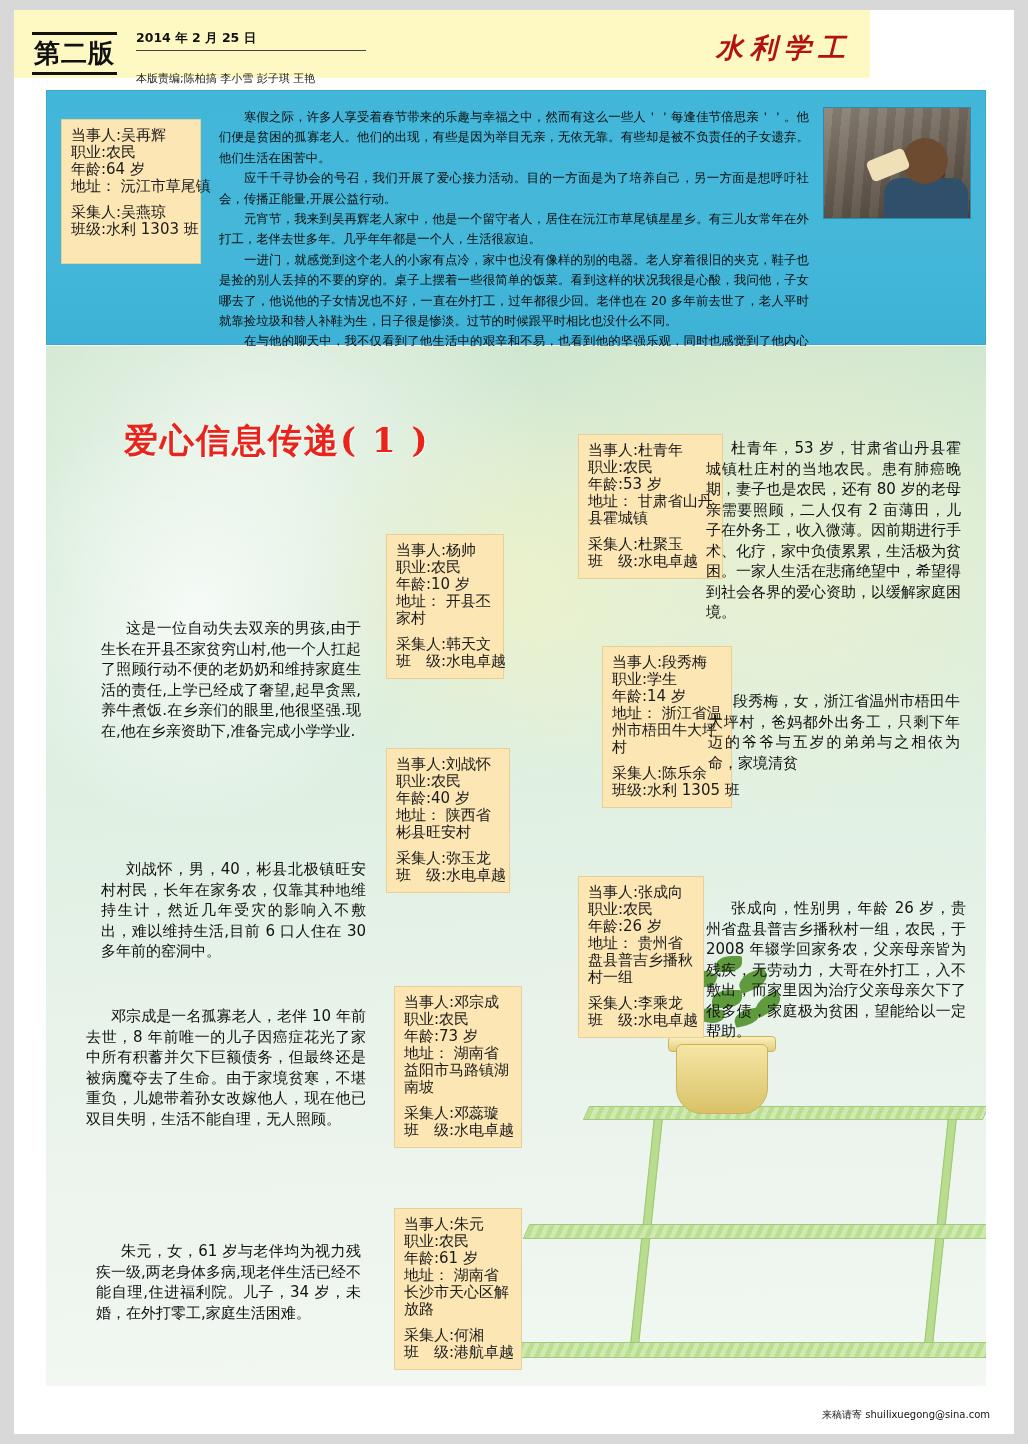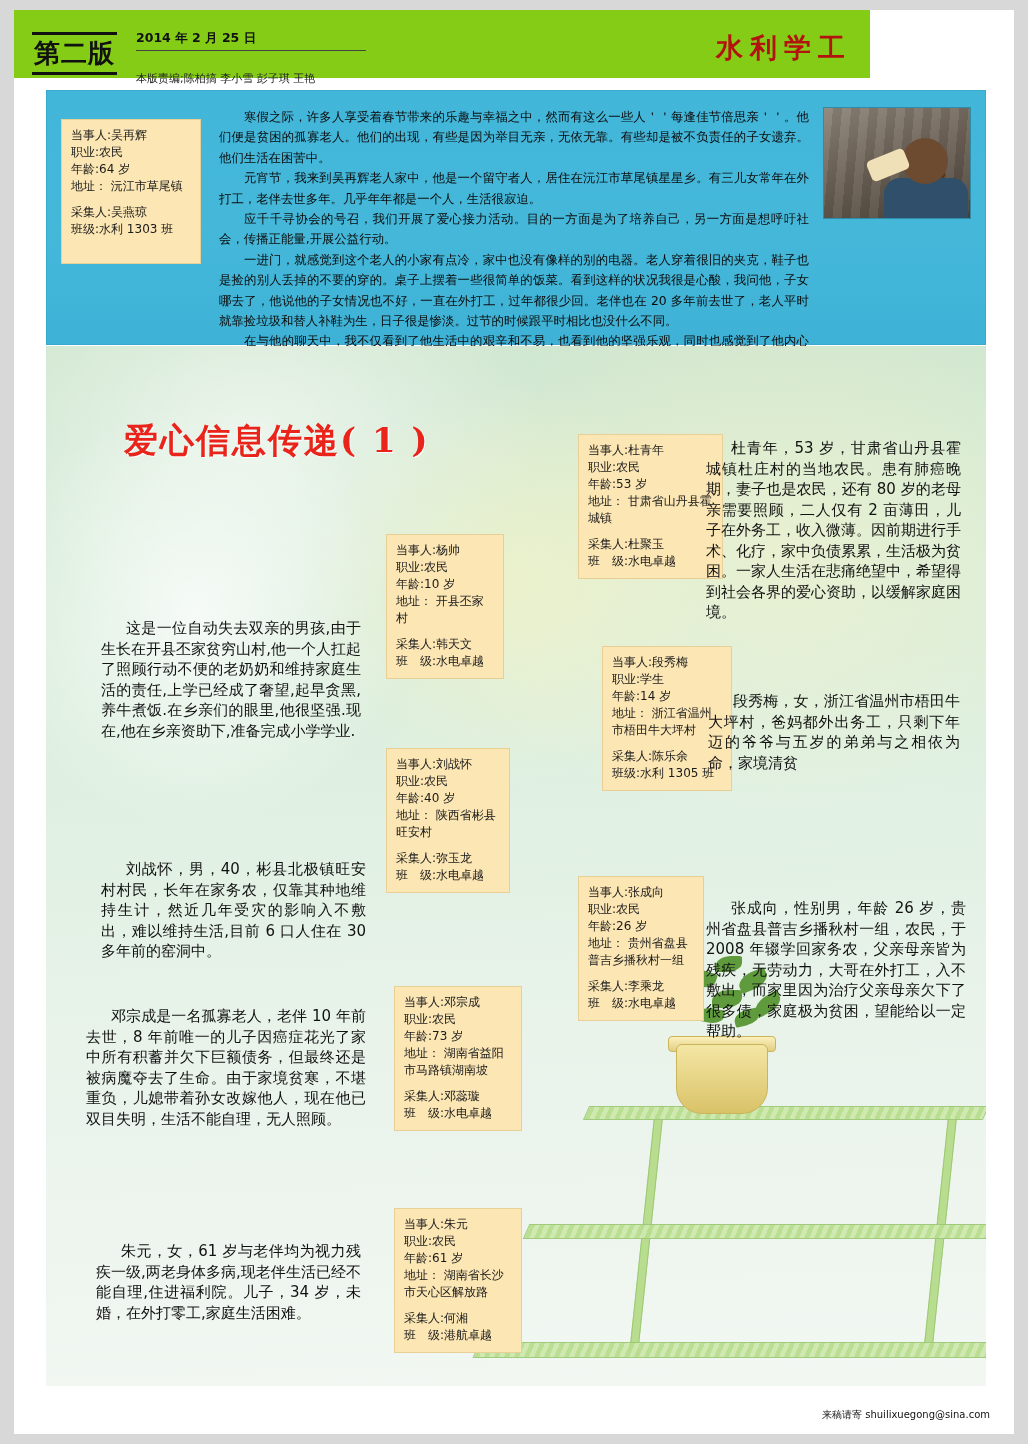--- a/index.html
+++ b/index.html
@@ -15,21 +15,21 @@
     position: absolute;
     left: 14px; top: 10px;
     width: 1000px; height: 1424px;
     background: #ffffff;
     overflow: hidden;
   }
 
   
   #masthead {
     position: absolute; left: 0; top: 0; width: 856px; height: 68px;
-    background: #84cc16;
+    background: #fef9c3;
   }
   #edition-badge {
     position: absolute; left: 18px; top: 22px;
     font-size: 26px; font-weight: bold; color: #111;
     letter-spacing: 1px;
     font-family: "DejaVu Sans", sans-serif;
     border-top: 3px solid #111; border-bottom: 3px solid #111;
     padding: 1px 2px;
   }
   #issue-date {
@@ -43,32 +43,33 @@
     border-top: 1px solid #444;
     padding-top: 20px;
     width: 230px;
     font-family: "DejaVu Sans", sans-serif;
   }
   #paper-logo {
     position: absolute; right: 18px; top: 20px;
     font-size: 27px; font-weight: bold; color: #b3130f;
     letter-spacing: 7px;
     font-family: "DejaVu Serif", serif;
+    font-style: italic;
   }
 
   
   #top-block {
     position: absolute; left: 32px; top: 80px; width: 940px; height: 255px;
     background: linear-gradient(180deg,#42b6d9 0%, #45b8da 55%, #3eb2d6 100%);
     border: 1px solid #39a9ce;
   }
   .info-card {
     background: #fbe6b4;
     border: 1px solid #e8cf96;
-    font-size: 12px;
+    font-size: 15px;
     line-height: 17px;
     color: #1a1a1a;
     padding: 7px 8px 8px 9px;
     font-family: "DejaVu Sans", sans-serif;
   }
   .info-card .row { white-space: nowrap; }
   .info-card .gap { height: 9px; }
 
   #top-card {
     position: absolute; left: 14px; top: 28px; width: 140px; height: 145px;
@@ -216,22 +217,22 @@
       <div class="row">职业:农民</div>
       <div class="row">年龄:64 岁</div>
       <div class="row">地址： 沅江市草尾镇</div>
       <div class="gap"></div>
       <div class="row">采集人:吴燕琼</div>
       <div class="row">班级:水利 1303 班</div>
     </div>
 
     <div id="top-text">
       <p>寒假之际，许多人享受着春节带来的乐趣与幸福之中，然而有这么一些人＇＇每逢佳节倍思亲＇＇。他们便是贫困的孤寡老人。他们的出现，有些是因为举目无亲，无依无靠。有些却是被不负责任的子女遗弃。他们生活在困苦中。</p>
+      <p>应千千寻协会的号召，我们开展了爱心接力活动。目的一方面是为了培养自己，另一方面是想呼吁社会，传播正能量,开展公益行动。</p>
       <p>元宵节，我来到吴再辉老人家中，他是一个留守者人，居住在沅江市草尾镇星星乡。有三儿女常年在外打工，老伴去世多年。几乎年年都是一个人，生活很寂迫。</p>
-      <p>应千千寻协会的号召，我们开展了爱心接力活动。目的一方面是为了培养自己，另一方面是想呼吁社会，传播正能量,开展公益行动。</p>
       <p>一进门，就感觉到这个老人的小家有点冷，家中也没有像样的别的电器。老人穿着很旧的夹克，鞋子也是捡的别人丢掉的不要的穿的。桌子上摆着一些很简单的饭菜。看到这样的状况我很是心酸，我问他，子女哪去了，他说他的子女情况也不好，一直在外打工，过年都很少回。老伴也在 20 多年前去世了，老人平时就靠捡垃圾和替人补鞋为生，日子很是惨淡。过节的时候跟平时相比也没什么不同。</p>
       <p>在与他的聊天中，我不仅看到了他生活中的艰辛和不易，也看到他的坚强乐观，同时也感觉到了他内心的孤独。他需要被关心，他需要找人诉说，他需要有人倾听他内心的世界。他很想念自己的亲人,却因为现实的残酷不能相见。</p>
       <p>我很想拍些照片下来，但是老人希望用自己的力量好好生活下去。我尊重他，但也想帮助他。他很感谢包括我在内的一些爱心人士的关爱。希望大家能多关心和帮助更加困难的人们。</p>
     </div>
 
     <div id="top-photo">
       <div class="wall"></div>
       <div class="boy-body"></div>
       <div class="boy-head"></div>
       <div class="bread"></div>

